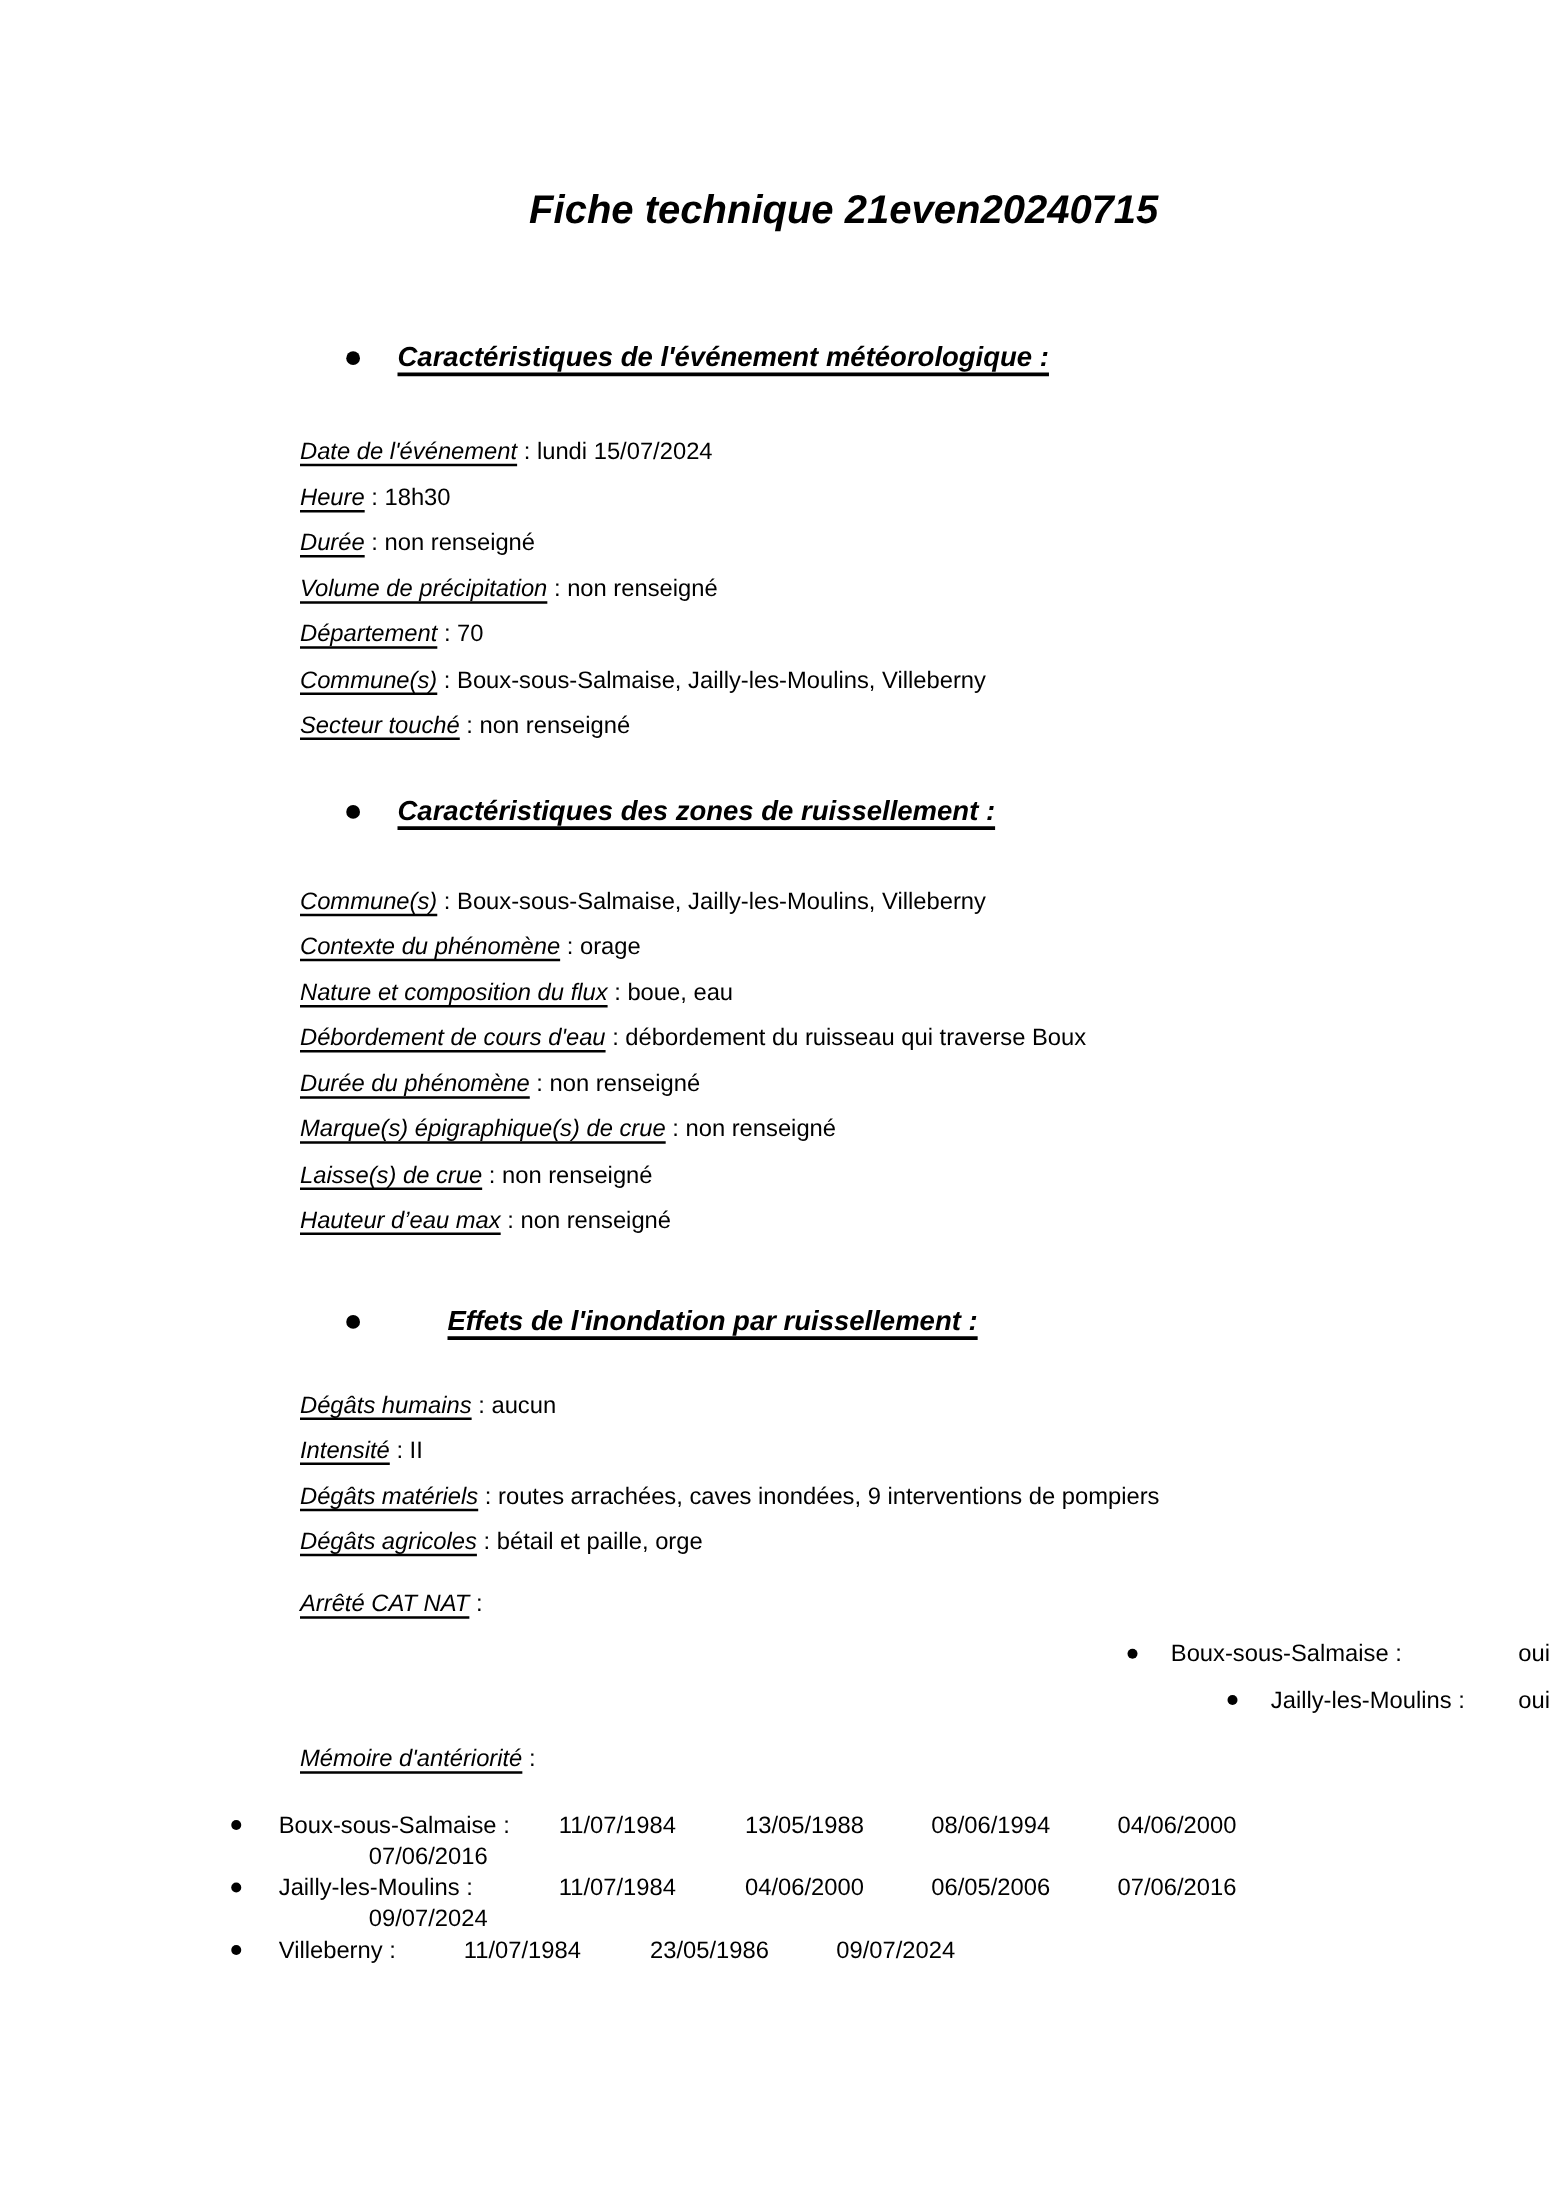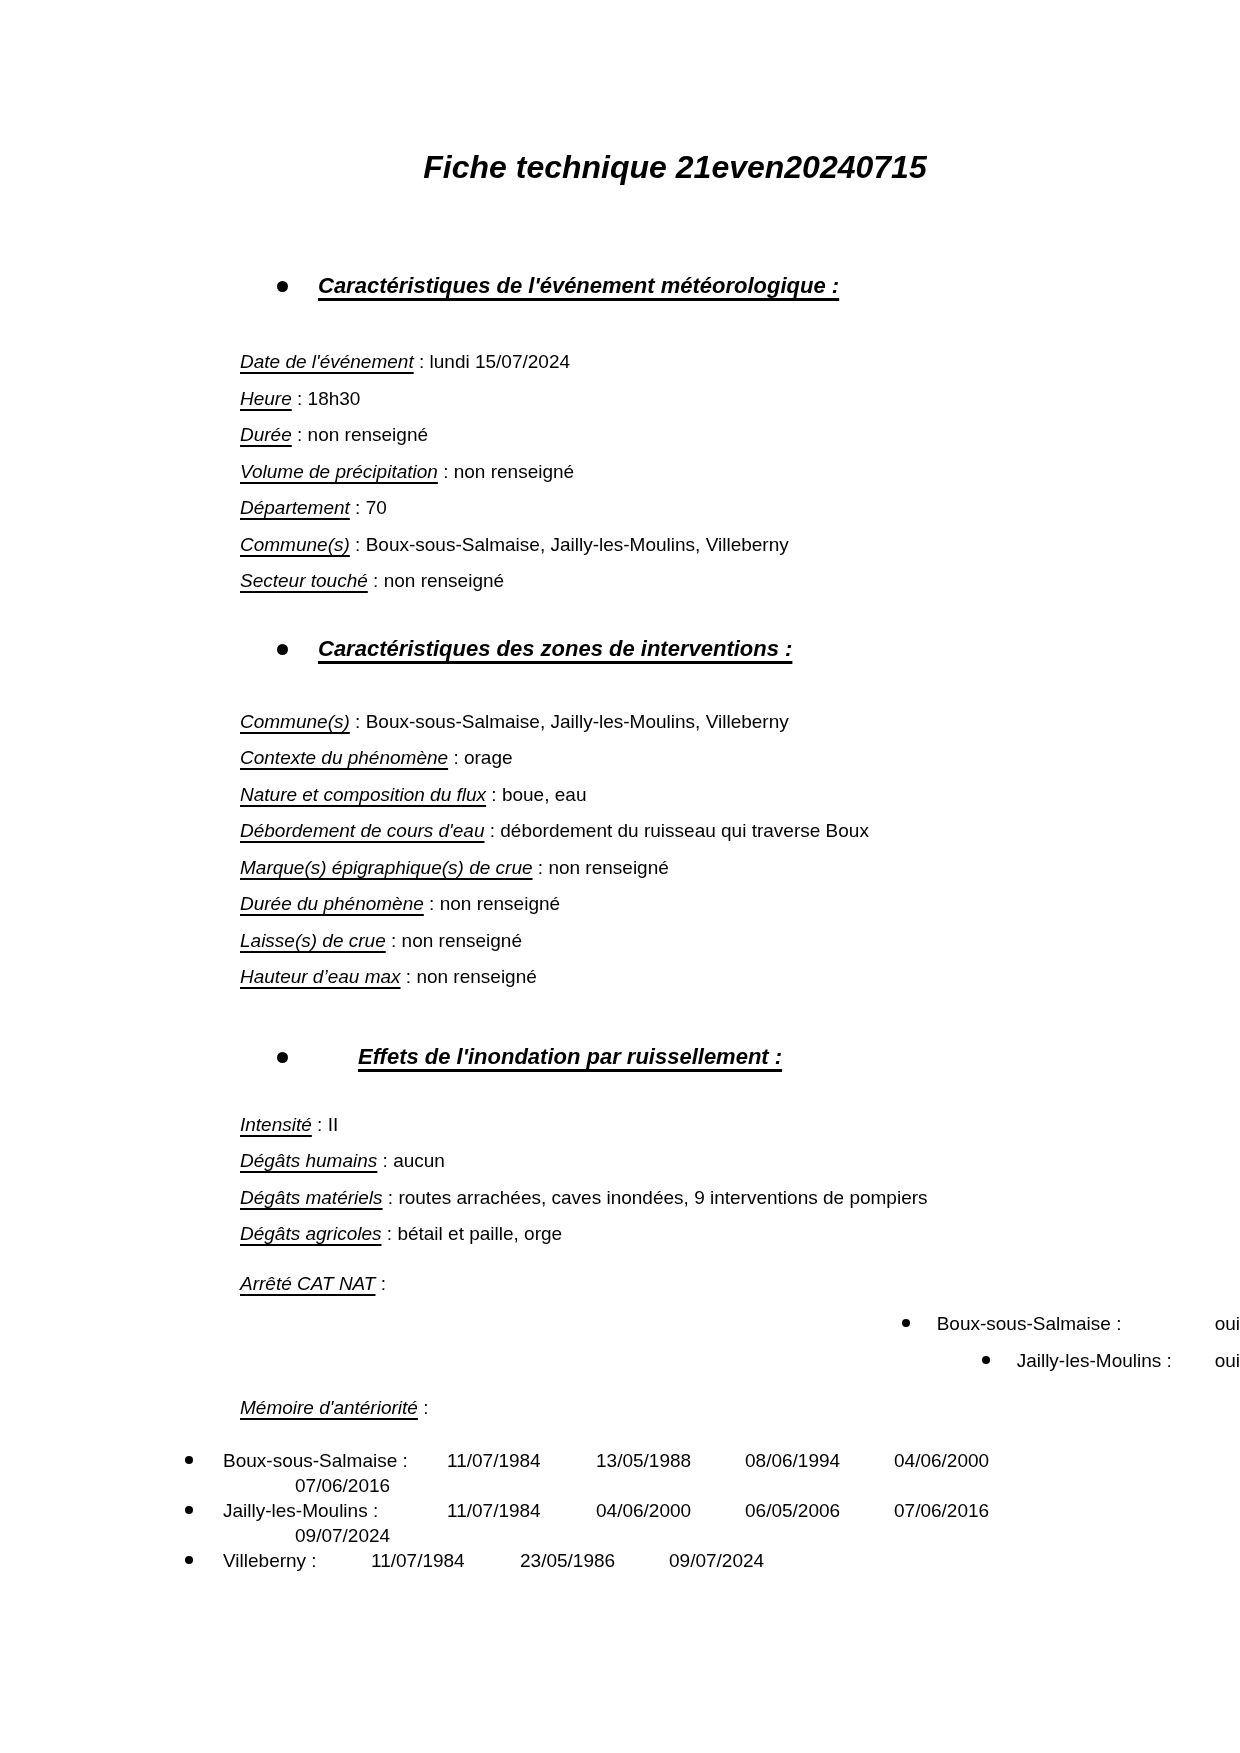--- a/index.html
+++ b/index.html
@@ -116,40 +116,40 @@
     <div class="frow"><span class="flabel">Heure</span><span class="fsep"> : </span><span class="fval">18h30</span></div>
     <div class="frow"><span class="flabel">Durée</span><span class="fsep"> : </span><span class="fval">non renseigné</span></div>
     <div class="frow"><span class="flabel">Volume de précipitation</span><span class="fsep"> : </span><span class="fval">non renseigné</span></div>
     <div class="frow"><span class="flabel">Département</span><span class="fsep"> : </span><span class="fval">70</span></div>
     <div class="frow"><span class="flabel">Commune(s)</span><span class="fsep"> : </span><span class="fval">Boux-sous-Salmaise, Jailly-les-Moulins, Villeberny</span></div>
     <div class="frow"><span class="flabel">Secteur touché</span><span class="fsep"> : </span><span class="fval">non renseigné</span></div>
   </div>
 
   <div class="heading h2">
     <span class="bullet"></span>
-    <span class="h-text">Caractéristiques des zones de interventions :</span>
+    <span class="h-text">Caractéristiques des zones de ruissellement :</span>
   </div>
   <div class="fields f2">
     <div class="frow"><span class="flabel">Commune(s)</span><span class="fsep"> : </span><span class="fval">Boux-sous-Salmaise, Jailly-les-Moulins, Villeberny</span></div>
     <div class="frow"><span class="flabel">Contexte du phénomène</span><span class="fsep"> : </span><span class="fval">orage</span></div>
     <div class="frow"><span class="flabel">Nature et composition du flux</span><span class="fsep"> : </span><span class="fval">boue, eau</span></div>
     <div class="frow"><span class="flabel">Débordement de cours d'eau</span><span class="fsep"> : </span><span class="fval">débordement du ruisseau qui traverse Boux</span></div>
+    <div class="frow"><span class="flabel">Durée du phénomène</span><span class="fsep"> : </span><span class="fval">non renseigné</span></div>
     <div class="frow"><span class="flabel">Marque(s) épigraphique(s) de crue</span><span class="fsep"> : </span><span class="fval">non renseigné</span></div>
-    <div class="frow"><span class="flabel">Durée du phénomène</span><span class="fsep"> : </span><span class="fval">non renseigné</span></div>
     <div class="frow"><span class="flabel">Laisse(s) de crue</span><span class="fsep"> : </span><span class="fval">non renseigné</span></div>
     <div class="frow"><span class="flabel">Hauteur d’eau max</span><span class="fsep"> : </span><span class="fval">non renseigné</span></div>
   </div>
 
   <div class="heading h3">
     <span class="bullet"></span>
     <span class="h-text">Effets de l'inondation par ruissellement :</span>
   </div>
   <div class="fields f3">
+    <div class="frow"><span class="flabel">Dégâts humains</span><span class="fsep"> : </span><span class="fval">aucun</span></div>
     <div class="frow"><span class="flabel">Intensité</span><span class="fsep"> : </span><span class="fval">II</span></div>
-    <div class="frow"><span class="flabel">Dégâts humains</span><span class="fsep"> : </span><span class="fval">aucun</span></div>
     <div class="frow"><span class="flabel">Dégâts matériels</span><span class="fsep"> : </span><span class="fval">routes arrachées, caves inondées, 9 interventions de pompiers</span></div>
     <div class="frow"><span class="flabel">Dégâts agricoles</span><span class="fsep"> : </span><span class="fval">bétail et paille, orge</span></div>
   </div>
 
   <div class="catnat-label"><span class="flabel">Arrêté CAT NAT</span><span class="fsep"> :</span></div>
 
   <div class="catnat-list">
     <div class="catnat-row">
       <span class="bullet"></span>
       <span class="cn-content"><span class="cn-commune">Boux-sous-Salmaise :</span><span class="cn-value">oui</span></span>

